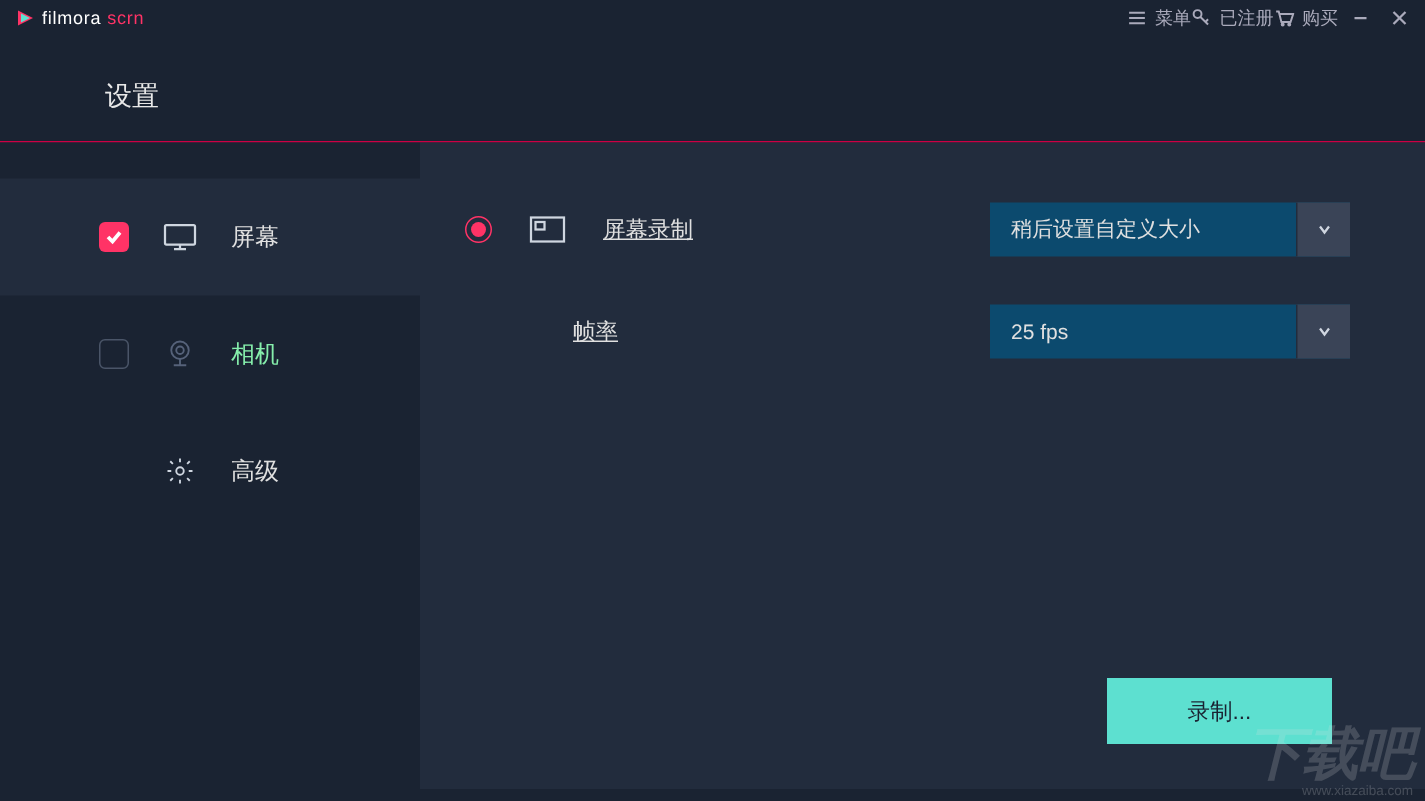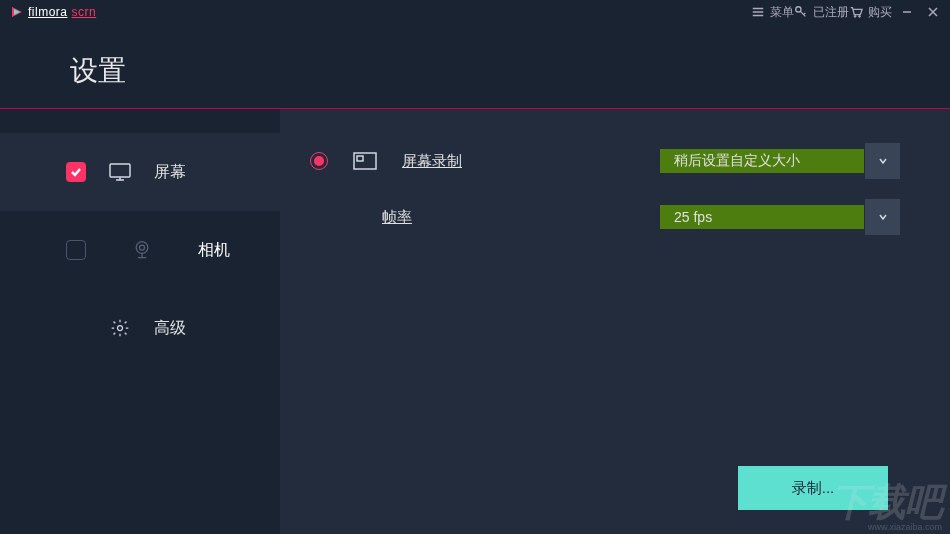--- a/index.html
+++ b/index.html
@@ -1,59 +1,59 @@
 <!DOCTYPE html>
 <html><head>
   <meta charset="utf-8">
   <style>
     * { margin: 0; padding: 0; box-sizing: border-box; font-family: "Microsoft YaHei", Arial, sans-serif; }
     body { width: 950px; height: 534px; background: #1a2332; overflow: hidden; position: relative; }
     
     .titlebar { height: 24px; display: flex; align-items: center; padding: 0 10px; background: #1a2332; }
     .logo { display: flex; align-items: center; gap: 4px; }
     .logo-icon { width: 14px; height: 14px; }
-    .logo-text { color: #fff; font-size: 12px; font-weight: 500; letter-spacing: 0.5px; text-decoration: underline; }
+    .logo-text { color: #fff; font-size: 12px; font-weight: 500; letter-spacing: 0.5px; }
     .logo-scrn { color: #ff3366; }
     .titlebar-right { margin-left: auto; display: flex; align-items: center; color: #aab; font-size: 12px; }
     .tb-item { display: flex; align-items: center; gap: 5px; cursor: pointer; }
     .tb-icon { width: 14px; height: 14px; stroke: #aab; fill: none; }
     .win-controls { display: flex; gap: 12px; margin-left: 8px; }
     .win-btn { width: 14px; height: 14px; display: flex; align-items: center; justify-content: center; cursor: pointer; color: #aab; }
     
     .header { padding: 28px 0 18px 70px; }
-    .page-title { color: #e8e8e8; font-size: 28px; font-weight: 400; }
+    .page-title { color: #e8e8e8; font-size: 18px; font-weight: 400; }
     .divider { height: 1px; background: #cc0044; }
     
     .content { display: flex; height: calc(100% - 24px - 78px - 1px); position: relative; }
     
     .sidebar { width: 280px; padding-top: 24px; background: #1a2332; }
     .side-item { height: 78px; display: flex; align-items: center; padding-left: 66px; gap: 22px; cursor: pointer; color: #e0e0e0; font-size: 16px; }
     .side-item.active { background: #222c3d; }
     .checkbox { width: 20px; height: 20px; border-radius: 4px; display: flex; align-items: center; justify-content: center; flex-shrink: 0; }
     .checkbox.checked { background: #ff3366; }
     .checkbox.unchecked { border: 1.5px solid #4a5568; }
     .checkbox.placeholder { width: 20px; height: 20px; }
     .check-mark { stroke: #fff; stroke-width: 2.5; fill: none; }
     .side-icon { width: 24px; height: 20px; stroke: #cfd6e0; fill: none; stroke-width: 1.5; flex-shrink: 0; }
-    .side-item.disabled { color: #ffffff; gap: 44px; }
+    .side-item.disabled { color: #86efac; }
     .side-item.disabled .side-icon { stroke: #56627a; }
     
     .main { flex: 1; background: #222c3d; padding: 40px 50px 0 30px; position: relative; }
     .row { display: flex; align-items: center; gap: 24px; margin-bottom: 32px; }
     .radio { width: 18px; height: 18px; border-radius: 50%; border: 1.5px solid #8a94a6; display: flex; align-items: center; justify-content: center; cursor: pointer; flex-shrink: 0; }
     .radio.selected { border-color: #ff3366; }
     .radio.selected::after { content: ''; width: 10px; height: 10px; border-radius: 50%; background: #ff3366; }
     .row-icon { width: 26px; height: 20px; stroke: #cfd6e0; fill: none; stroke-width: 1.5; flex-shrink: 0; }
     .row-label { color: #e0e0e0; font-size: 15px; min-width: 100px; text-decoration: underline; }
     .row.sub { padding-left: 72px; }
     .row.sub .row-label { min-width: 96px; }
     .row.disabled .row-label { color: #8a94a6; }
     .row.disabled .row-icon { stroke: #8a94a6; }
     
-    .dropdown { margin-left: auto; width: 240px; height: 24px; background: #4d7c0f; display: flex; align-items: center; padding: 0 14px; cursor: pointer; }
+    .dropdown { margin-left: auto; width: 240px; height: 36px; background: #0c4a6e; display: flex; align-items: center; padding: 0 14px; cursor: pointer; }
     .dropdown-text { color: #e0e0e0; font-size: 14px; }
     .dropdown-caret { margin-left: auto; width: 36px; height: 36px; background: #3a4457; margin-right: -14px; display: flex; align-items: center; justify-content: center; border-left: 1px solid #222c3d; }
     .caret-icon { stroke: #cfd6e0; fill: none; }
     
     .section-spacer { height: 70px; }
     
     .record-btn { position: absolute; right: 62px; bottom: 30px; width: 150px; height: 44px; background: #5de0d0; display: flex; align-items: center; justify-content: center; color: #1a2332; font-size: 15px; cursor: pointer; }
     
     .watermark { position: absolute; right: 8px; bottom: 2px; pointer-events: none; opacity: 0.18; }
     .watermark-text { font-size: 38px; font-weight: 700; font-style: italic; color: #e5e5e5; letter-spacing: -1px; }

